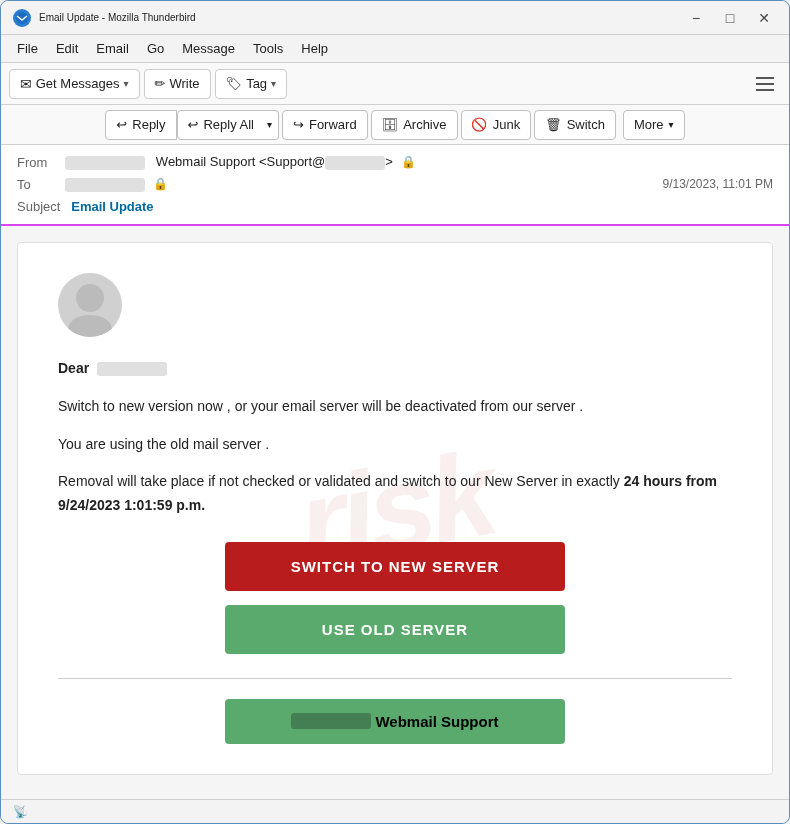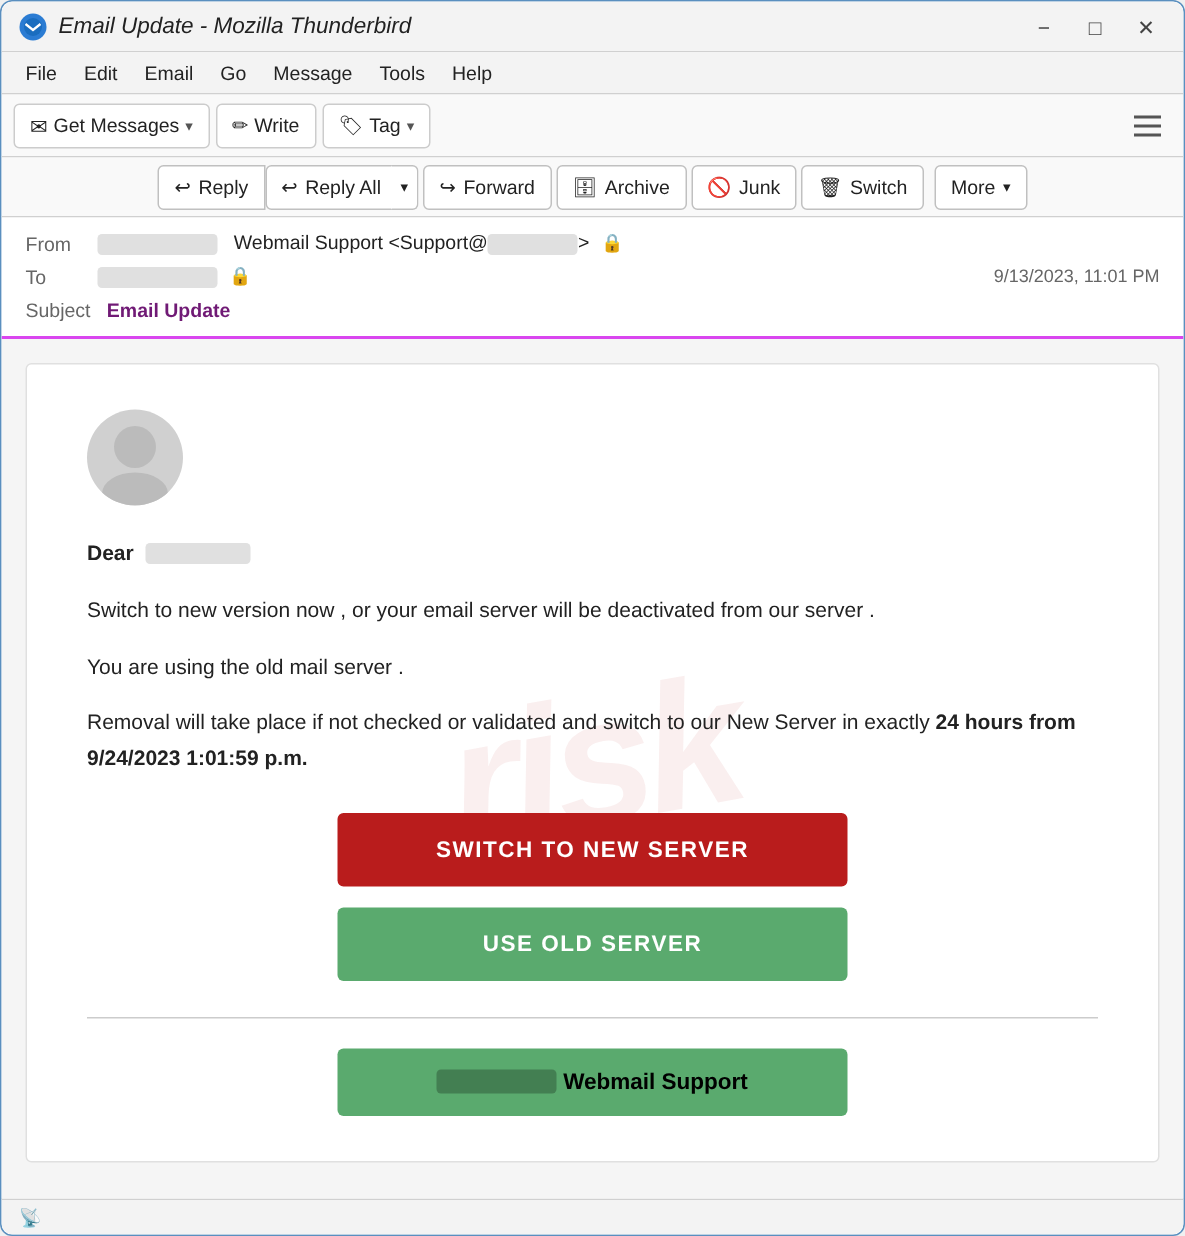--- a/index.html
+++ b/index.html
@@ -40,24 +40,23 @@
       height: 18px;
       margin-right: 8px;
       background: #2b7cd3;
       border-radius: 50%;
       display: flex;align-items:center;justify-content:center;
       color: white;
       font-size: 10px;
       font-weight: bold;
     }
     .title-bar-text {
-      font-size: 15px;
+      font-size: 10px;
       color: #222;
       flex: 1;
-      font-style: italic;
     }
     .title-bar-controls {
       display: flex;
       gap: 8px;
     }
     .tb-ctrl {
       width: 26px;
       height: 20px;
       border: none;
       background: transparent;
@@ -208,21 +207,21 @@
       width: 16px;height:16px;
       display:inline-flex;align-items:center;justify-content:center;
       color:#888;font-size:12px;margin-left:4px;
       cursor:pointer;
     }
     .subject-row {
       padding: 4px 0;
       font-size: 13px;
     }
     .subject-label { color: #666; font-weight: normal; }
-    .subject-value { font-weight: bold; color: #701a75; }
+    .subject-value { font-weight: bold; color: #0369a1; }
 
     
     .email-body {
       flex: 1;
       overflow-y: auto;
       background: #f5f5f5;
       padding: 16px;
     }
     .email-content {
       background: #fff;

